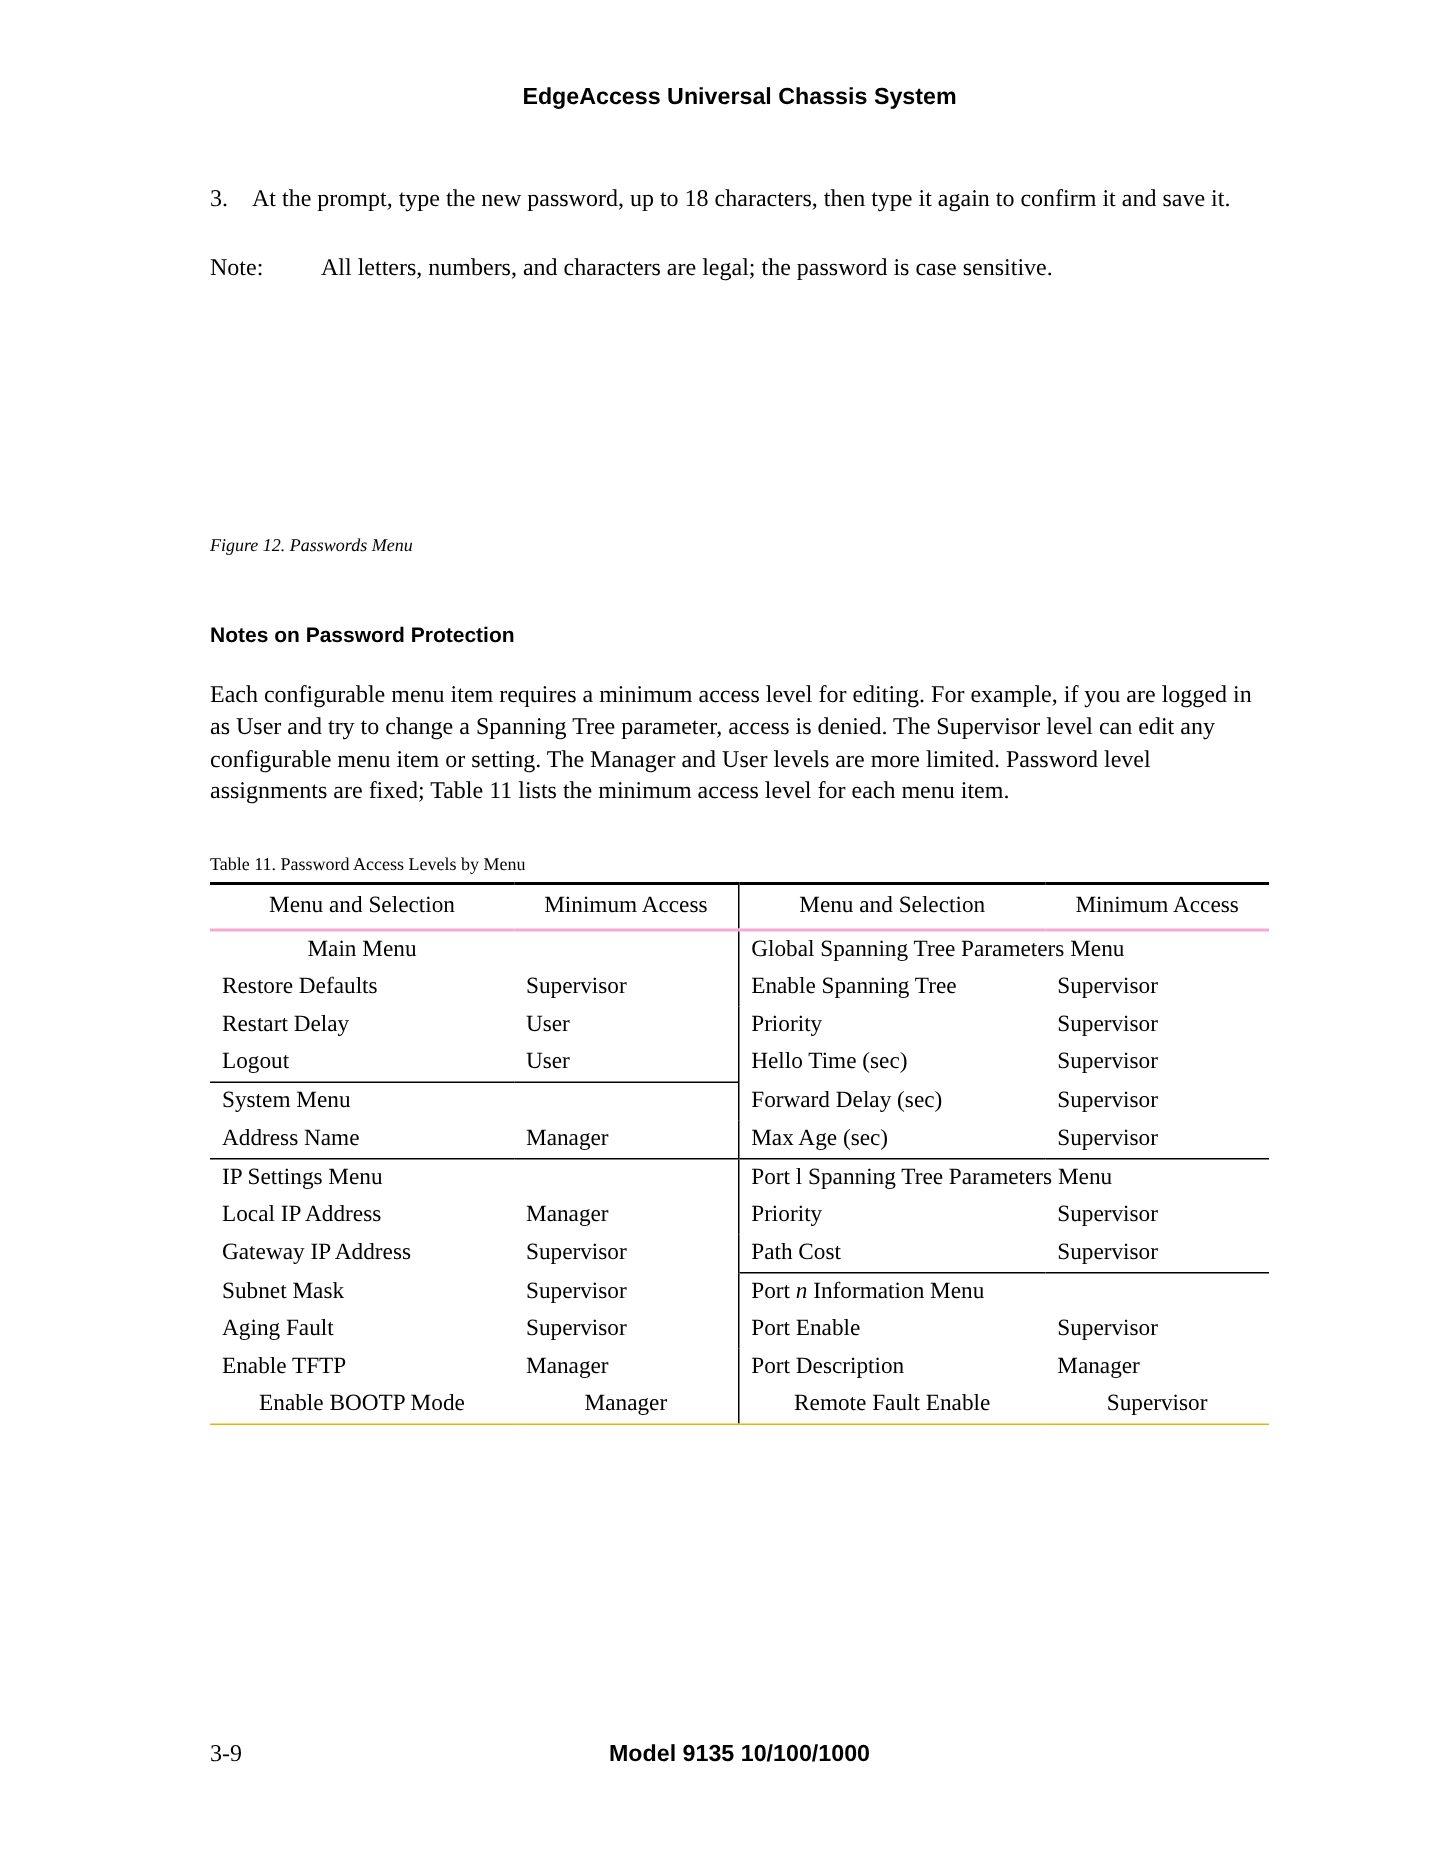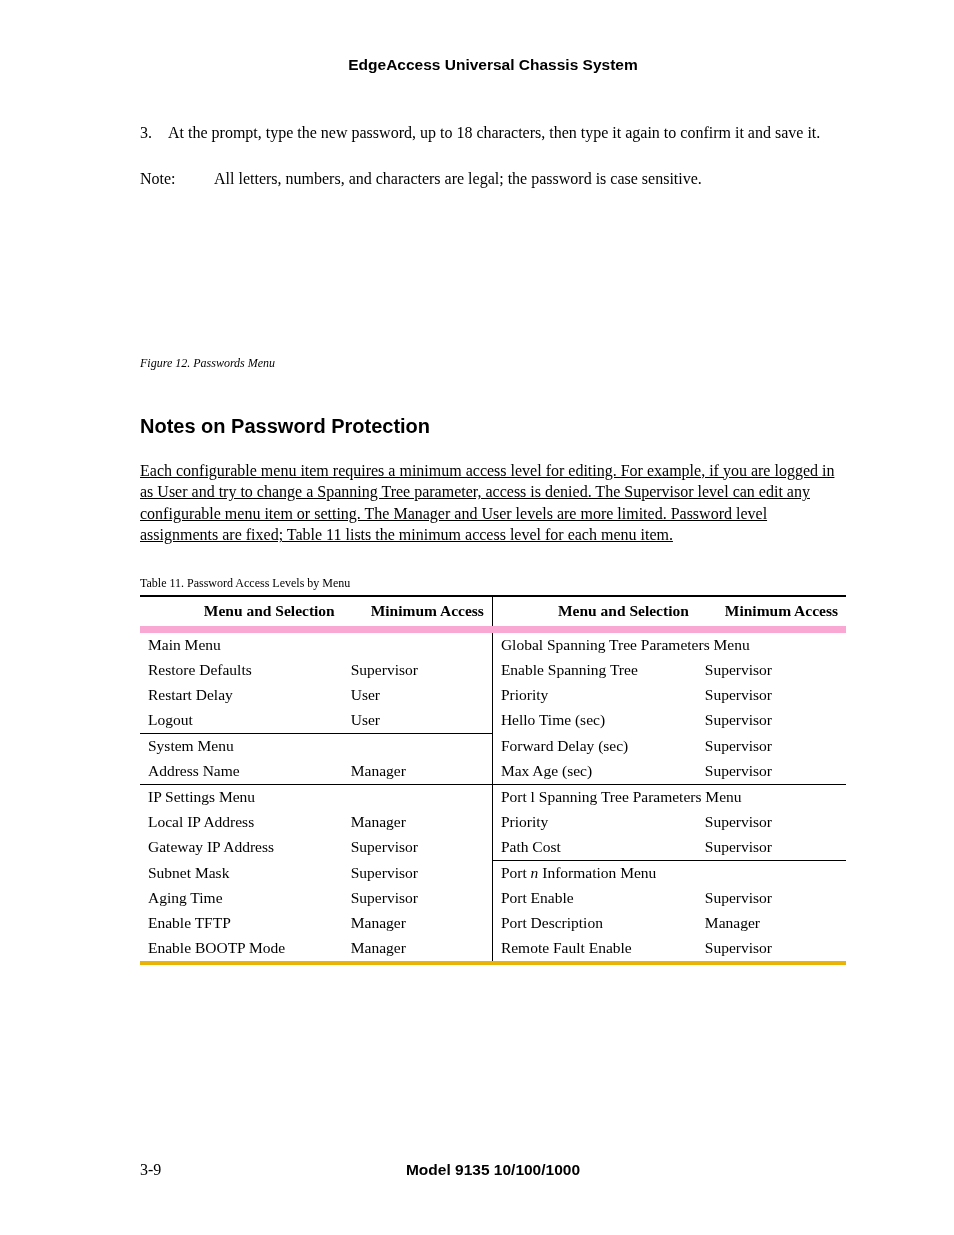--- a/index.html
+++ b/index.html
@@ -48,54 +48,54 @@
     flex: 0 0 74px;
   }
   .figure-caption {
     font-style: italic;
     font-size: 12px;
     margin-bottom: 44px;
   }
   h2.section-heading {
     font-family: Arial, Helvetica, sans-serif;
     font-weight: bold;
-    font-size: 20px;
+    font-size: 14px;
     margin: 11px 0 22px 0;
   }
   p.body-para {
     font-size: 16px;
     line-height: 1.35;
     margin: 0 0 30px 0;
-    text-decoration: underline;
   }
   .table-caption {
     font-size: 12px;
     margin-bottom: 4px;
   }
   table.access-table {
     width: 100%;
     border-collapse: collapse;
     font-size: 15.5px;
   }
   table.access-table th {
-    font-weight: bold;
-    text-align: right;
+    font-weight: normal;
+    text-align: center;
     padding: 5px 8px 6px 8px;
     border-top: 2px solid #000;
-    border-bottom: 7px solid #f9a8d4;
+    border-bottom: 2px solid #f9a8d4;
   }
   table.access-table td {
     padding: 3.5px 8px;
     vertical-align: top;
   }
   table.access-table td.col-menu { width: 200px; }
   table.access-table td.col-access { width: 140px; }
   table.access-table .mid-left { border-left: 1px solid #000; }
   table.access-table tr.last-row td {
-    border-bottom: 4px solid #eab308;
+    border-bottom: 1px solid #eab308;
+    text-align: center;
   }
   .port-n-ital { font-style: italic; }
   .footer {
     position: absolute;
     left: 140px;
     right: 108px;
     bottom: 56px;
     display: flex;
     justify-content: flex-start;
     font-size: 16px;
@@ -140,21 +140,21 @@
     <thead>
       <tr>
         <th>Menu  and Selection</th>
         <th>Minimum Access</th>
         <th class="mid-left">Menu  and Selection</th>
         <th>Minimum Access</th>
       </tr>
     </thead>
     <tbody id="table-body">
         <tr class="">
-          <td class="col-menu" style="border-top: 1px solid rgb(0, 0, 0);">Main Menu</td>
+          <td class="col-menu" style="border-top: 1px solid rgb(0, 0, 0); text-align: center;">Main Menu</td>
           <td class="col-access" style="border-top: 1px solid rgb(0, 0, 0);"></td>
           <td class="mid-left" colspan="2" style="border-top: 1px solid rgb(0, 0, 0);">Global Spanning Tree Parameters Menu</td>
         </tr>
         <tr class="">
           <td class="col-menu">Restore Defaults</td>
           <td class="col-access">Supervisor</td>
           <td class="col-menu mid-left">Enable Spanning Tree</td>
           <td class="col-access">Supervisor</td>
         </tr>
         <tr class="">
@@ -197,21 +197,21 @@
           <td class="col-access">Supervisor</td>
           <td class="col-menu mid-left">Path Cost</td>
           <td class="col-access">Supervisor</td>
         </tr>
         <tr class="">
           <td class="col-menu">Subnet Mask</td>
           <td class="col-access">Supervisor</td>
           <td class="mid-left" colspan="2" style="border-top: 1px solid rgb(0, 0, 0);">Port <span class="port-n-ital">n</span> Information Menu</td>
         </tr>
         <tr class="">
-          <td class="col-menu">Aging Time</td>
+          <td class="col-menu">Aging Fault</td>
           <td class="col-access">Supervisor</td>
           <td class="col-menu mid-left">Port Enable</td>
           <td class="col-access">Supervisor</td>
         </tr>
         <tr class="">
           <td class="col-menu">Enable TFTP</td>
           <td class="col-access">Manager</td>
           <td class="col-menu mid-left">Port Description</td>
           <td class="col-access">Manager</td>
         </tr>

